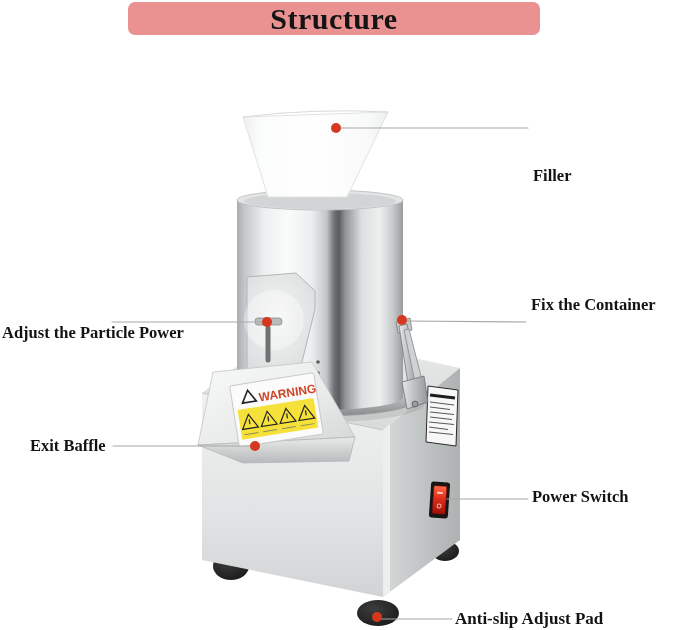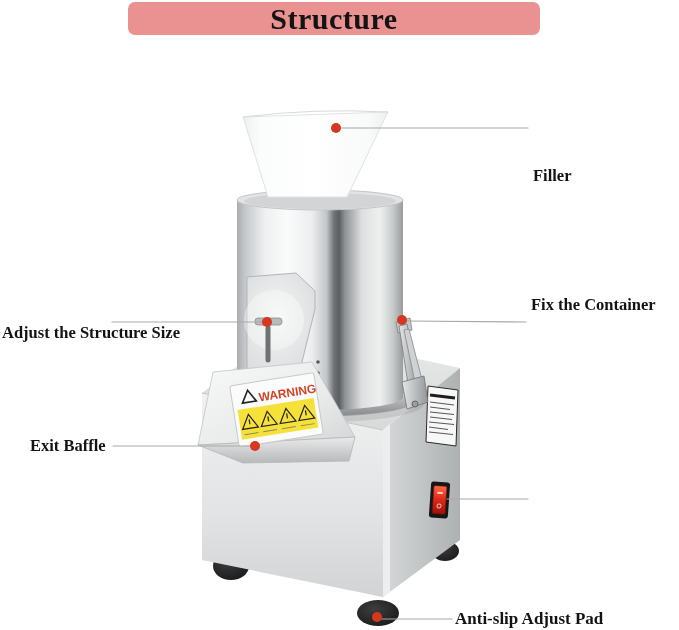--- a/index.html
+++ b/index.html
@@ -201,17 +201,18 @@
       <circle cx="336" cy="128" r="5"></circle>
       <circle cx="402" cy="320" r="5"></circle>
       <circle cx="267" cy="322" r="5"></circle>
       <circle cx="255" cy="446" r="5"></circle>
       <circle cx="377" cy="617" r="5"></circle>
     </g>
   </svg>
 
   <div class="lbl" id="lbl-filler">Filler</div>
   <div class="lbl" id="lbl-fix">Fix the Container</div>
-  <div class="lbl" id="lbl-adjust">Adjust the Structure Size</div>
+  <div class="lbl" id="lbl-adjust">Adjust the Particle Power</div>
   <div class="lbl" id="lbl-exit">Exit Baffle</div>
+  <div class="lbl" id="lbl-power">Power Switch</div>
   <div class="lbl" id="lbl-anti">Anti-slip Adjust Pad</div>
 
 </div>
 
 </body></html>

